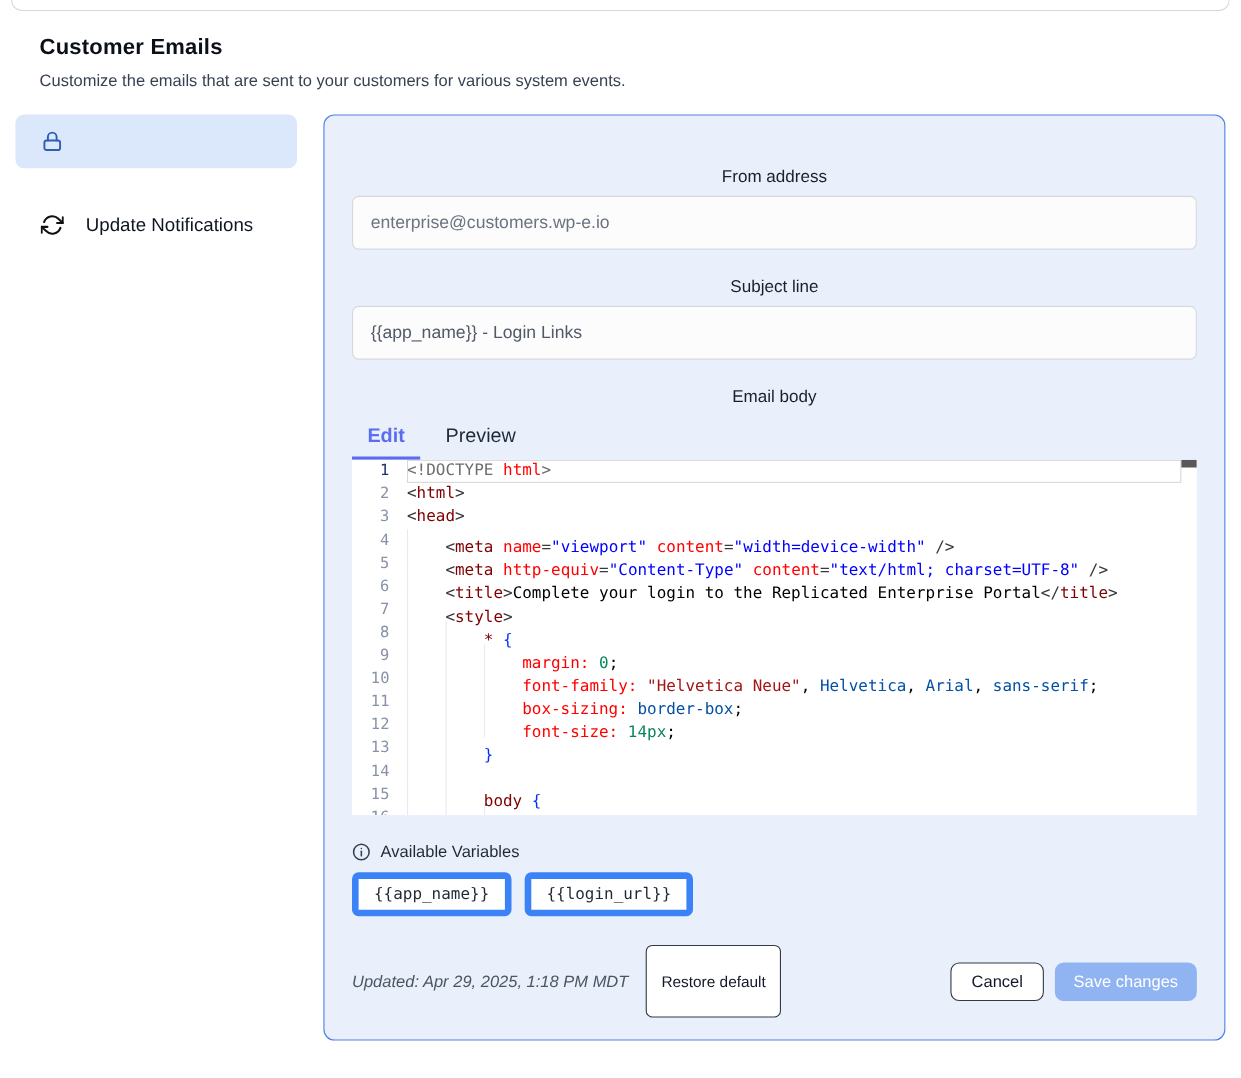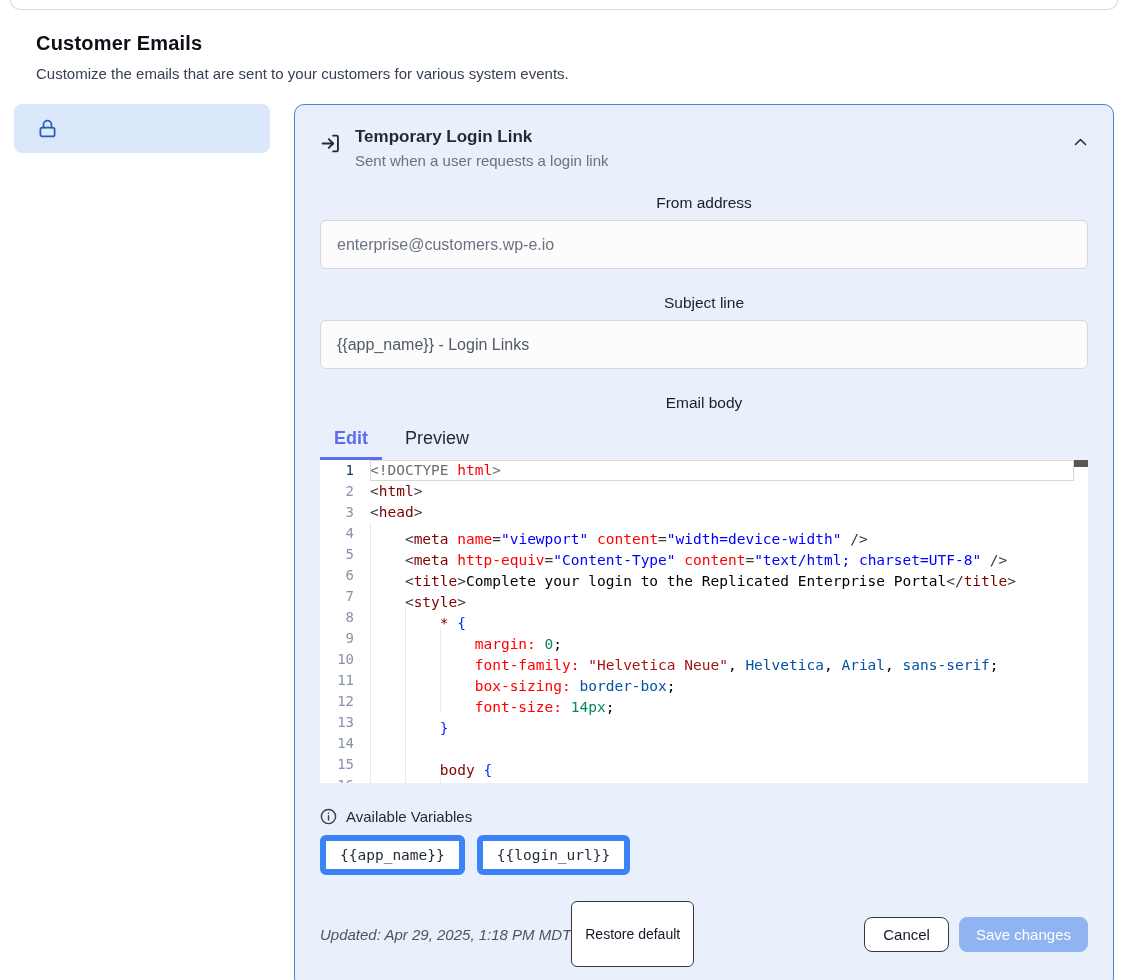--- a/index.html
+++ b/index.html
@@ -100,21 +100,21 @@
     background:#ffffff; border:6px solid #3b82f6; border-radius:6px;
     padding:6px 14px; font-family:"DejaVu Sans Mono", monospace;
     font-size:14.5px; color:#1f2937; cursor:pointer;
   }
 
   
   .panel-footer { margin-top:26px; display:flex; align-items:center; }
   .updated-text { font-size:15px; color:#4b5563;font-style:italic; }
   .btn { font-family:"Liberation Sans", sans-serif; cursor:pointer; }
   .btn-restore {
-    background:#ffffff; border:1px solid #343a42;
+    margin-left:16px; background:#ffffff; border:1px solid #343a42;
     border-radius:6px; padding:24px 13px; font-size:14px; color:#111827;
   }
   .footer-right { margin-left:auto; display:flex; gap:10px; }
   .btn-cancel {
     background:#ffffff; border:1px solid #343a42; border-radius:8px;
     padding:8px 18px; font-size:15px; color:#111827;
   }
   .btn-save {
     background:#8fb4f1; border:1px solid #8fb4f1; border-radius:8px;
     padding:8px 16px; font-size:15px; color:#ffffff;
@@ -135,42 +135,34 @@
 
   <div class="sidebar">
     <div class="side-item selected">
       <span class="side-icon">
         <svg width="19" height="21" viewBox="0 0 24 24" fill="none" stroke="#2e5db4" stroke-width="2.2" stroke-linecap="round" stroke-linejoin="round">
           <rect x="3" y="11" width="18" height="11" rx="2.5"></rect>
           <path d="M7 11V7a5 5 0 0 1 10 0v4"></path>
         </svg>
       </span>
     </div>
+    <div class="side-item plain">
+      <span class="side-icon">
+        <svg width="21" height="21" viewBox="0 0 24 24" fill="none" stroke="#111111" stroke-width="2.1" stroke-linecap="round" stroke-linejoin="round">
+          <polyline points="23 4 23 10 17 10"></polyline>
+          <polyline points="1 20 1 14 7 14"></polyline>
+          <path d="M3.51 9a9 9 0 0 1 14.85-3.36L23 10M1 14l4.64 4.36A9 9 0 0 0 20.49 15"></path>
+        </svg>
+      </span>
+      <span class="side-label">Update Notifications</span>
+    </div>
   </div>
 
   <div class="panel">
 
-    <div class="panel-header">
-      <span class="panel-header-icon">
-        <svg width="21" height="21" viewBox="0 0 24 24" fill="none" stroke="#1f2937" stroke-width="2.1" stroke-linecap="round" stroke-linejoin="round">
-          <path d="M15 3h4a1.5 1.5 0 0 1 1.5 1.5v15A1.5 1.5 0 0 1 19 21h-4"></path>
-          <polyline points="10 17 15 12 10 7"></polyline>
-          <line x1="15" y1="12" x2="3" y2="12"></line>
-        </svg>
-      </span>
-      <span class="panel-header-text">
-        <div class="panel-title">Temporary Login Link</div>
-        <div class="panel-subtitle">Sent when a user requests a login link</div>
-      </span>
-      <span class="panel-collapse">
-        <svg width="15" height="10" viewBox="0 0 24 16" fill="none" stroke="#1f2937" stroke-width="2.4" stroke-linecap="round" stroke-linejoin="round">
-          <polyline points="4 12 12 4 20 12"></polyline>
-        </svg>
-      </span>
-    </div>
 
     <div class="field-label">From address</div>
     <input class="text-input" type="text" value="enterprise@customers.wp-e.io" style="">
 
     <div class="field-label">Subject line</div>
     <input class="text-input darker" type="text" value="{{app_name}} - Login Links" style="">
 
     <div class="field-label">Email body</div>
 
     <div class="tabs-row">

